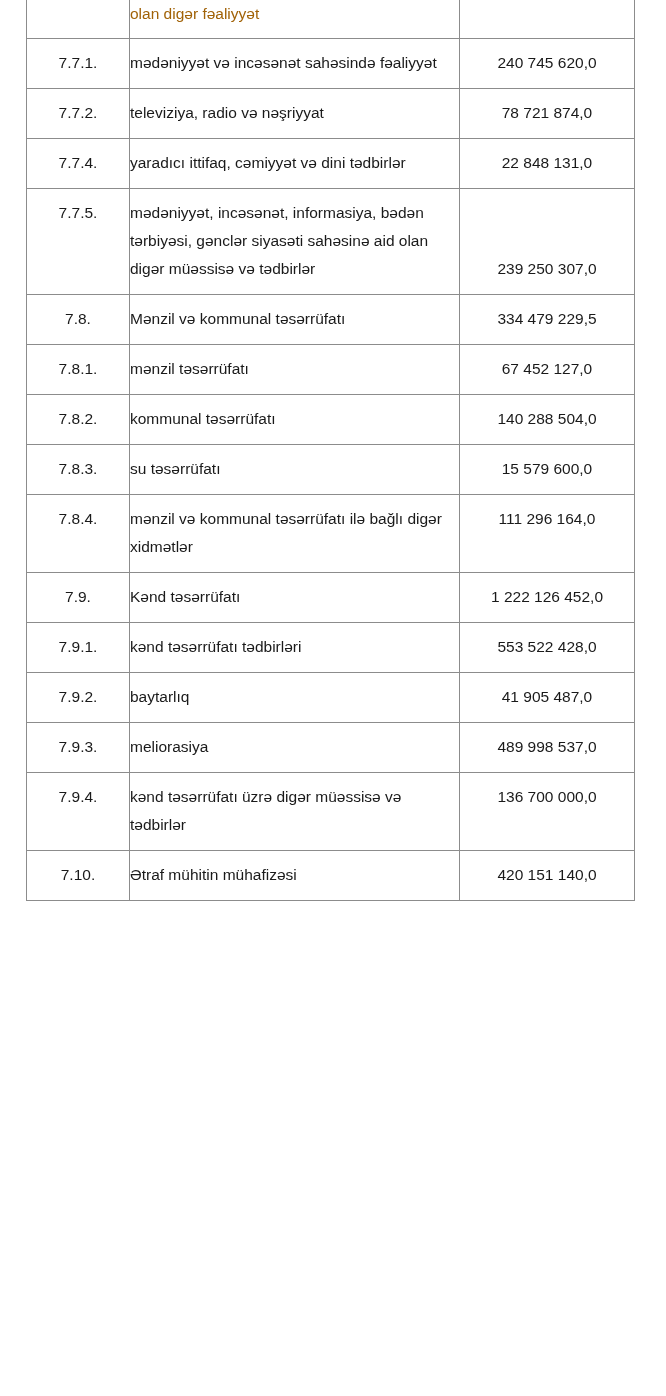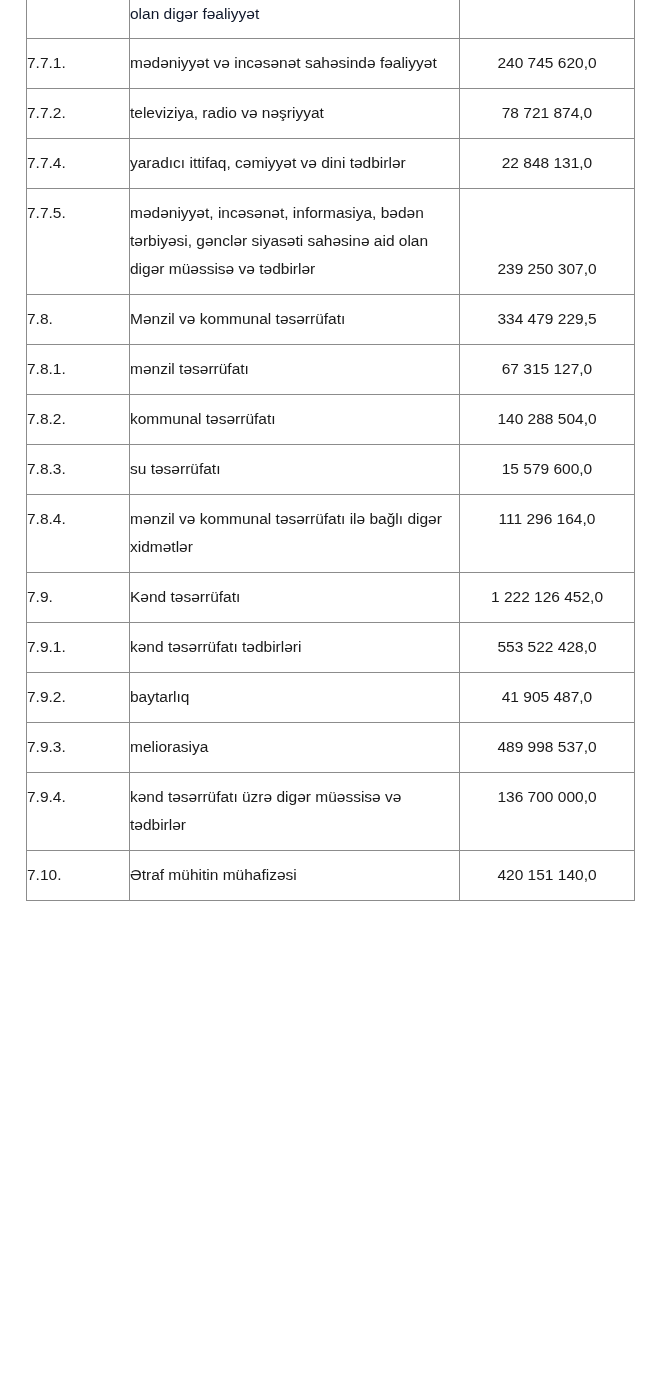--- a/index.html
+++ b/index.html
@@ -33,20 +33,21 @@
 
   table.budget-table td {
     border: 1px solid #8c8c8c;
     vertical-align: top;
     font-size: 15.5px;
     line-height: 28px;
     padding: 10px 0 11px 0;
     background: #ffffff;
   }
   td.code {
+    text-align: center;
     padding-left: 2px;
     padding-right: 2px;
     white-space: nowrap;
   }
   td.name {
     text-align: left;
     padding-left: 12px;
     padding-right: 8px;
   }
   td.amount {
@@ -56,21 +57,21 @@
     white-space: nowrap;
   }
   
   tr.clipped td {
     padding-top: 0;
     padding-bottom: 10px;
     border-top: none;
     height: 22px;
   }
   tr.clipped td.name {
-    color: #0f172a;
+    color: #a16207;
   }
   
   td.amount.bottom-align {
     vertical-align: bottom;
     padding-bottom: 11px;
     margin-top: 28px;
   }
   .spacer-bottom {
     height: 40px;
   }
@@ -112,21 +113,21 @@
           <td class="amount bottom-align">239 250 307,0</td>
         </tr>
         <tr>
           <td class="code">7.8.</td>
           <td class="name">Mənzil və kommunal təsərrüfatı</td>
           <td class="amount">334 479 229,5</td>
         </tr>
         <tr>
           <td class="code">7.8.1.</td>
           <td class="name">mənzil təsərrüfatı</td>
-          <td class="amount">67 315 127,0</td>
+          <td class="amount">67 452 127,0</td>
         </tr>
         <tr>
           <td class="code">7.8.2.</td>
           <td class="name">kommunal təsərrüfatı</td>
           <td class="amount">140 288 504,0</td>
         </tr>
         <tr>
           <td class="code">7.8.3.</td>
           <td class="name">su təsərrüfatı</td>
           <td class="amount">15 579 600,0</td>

